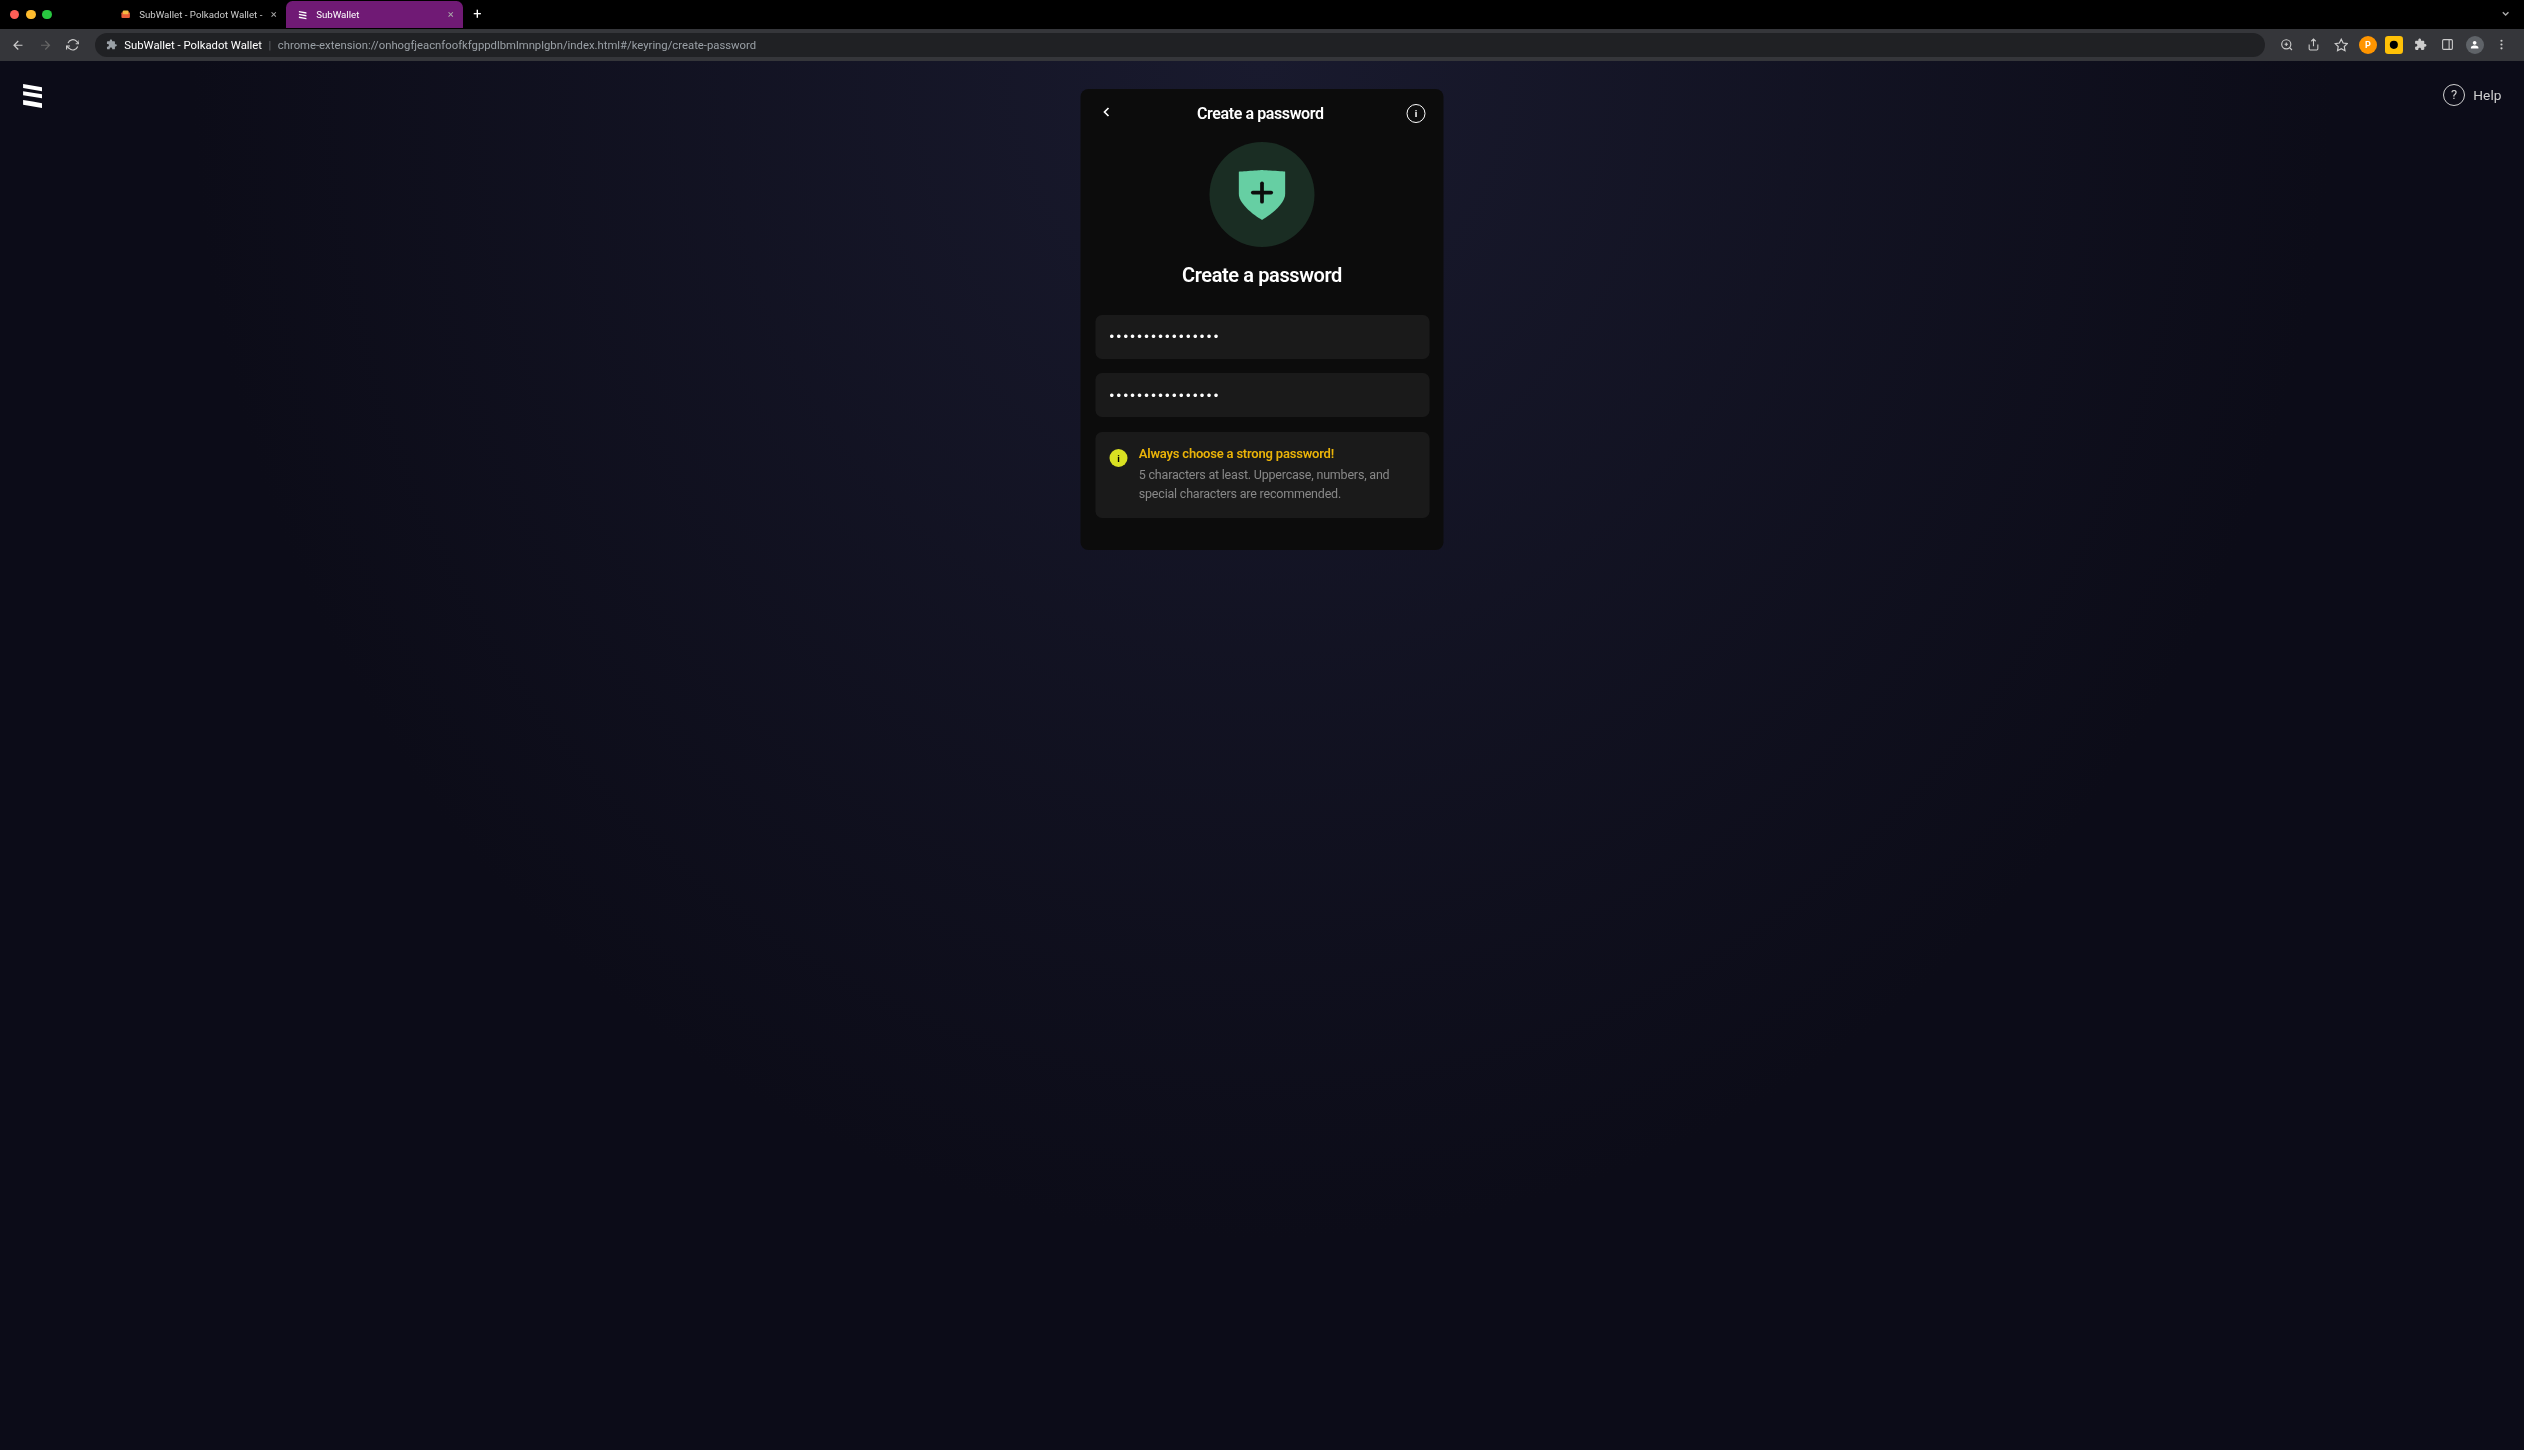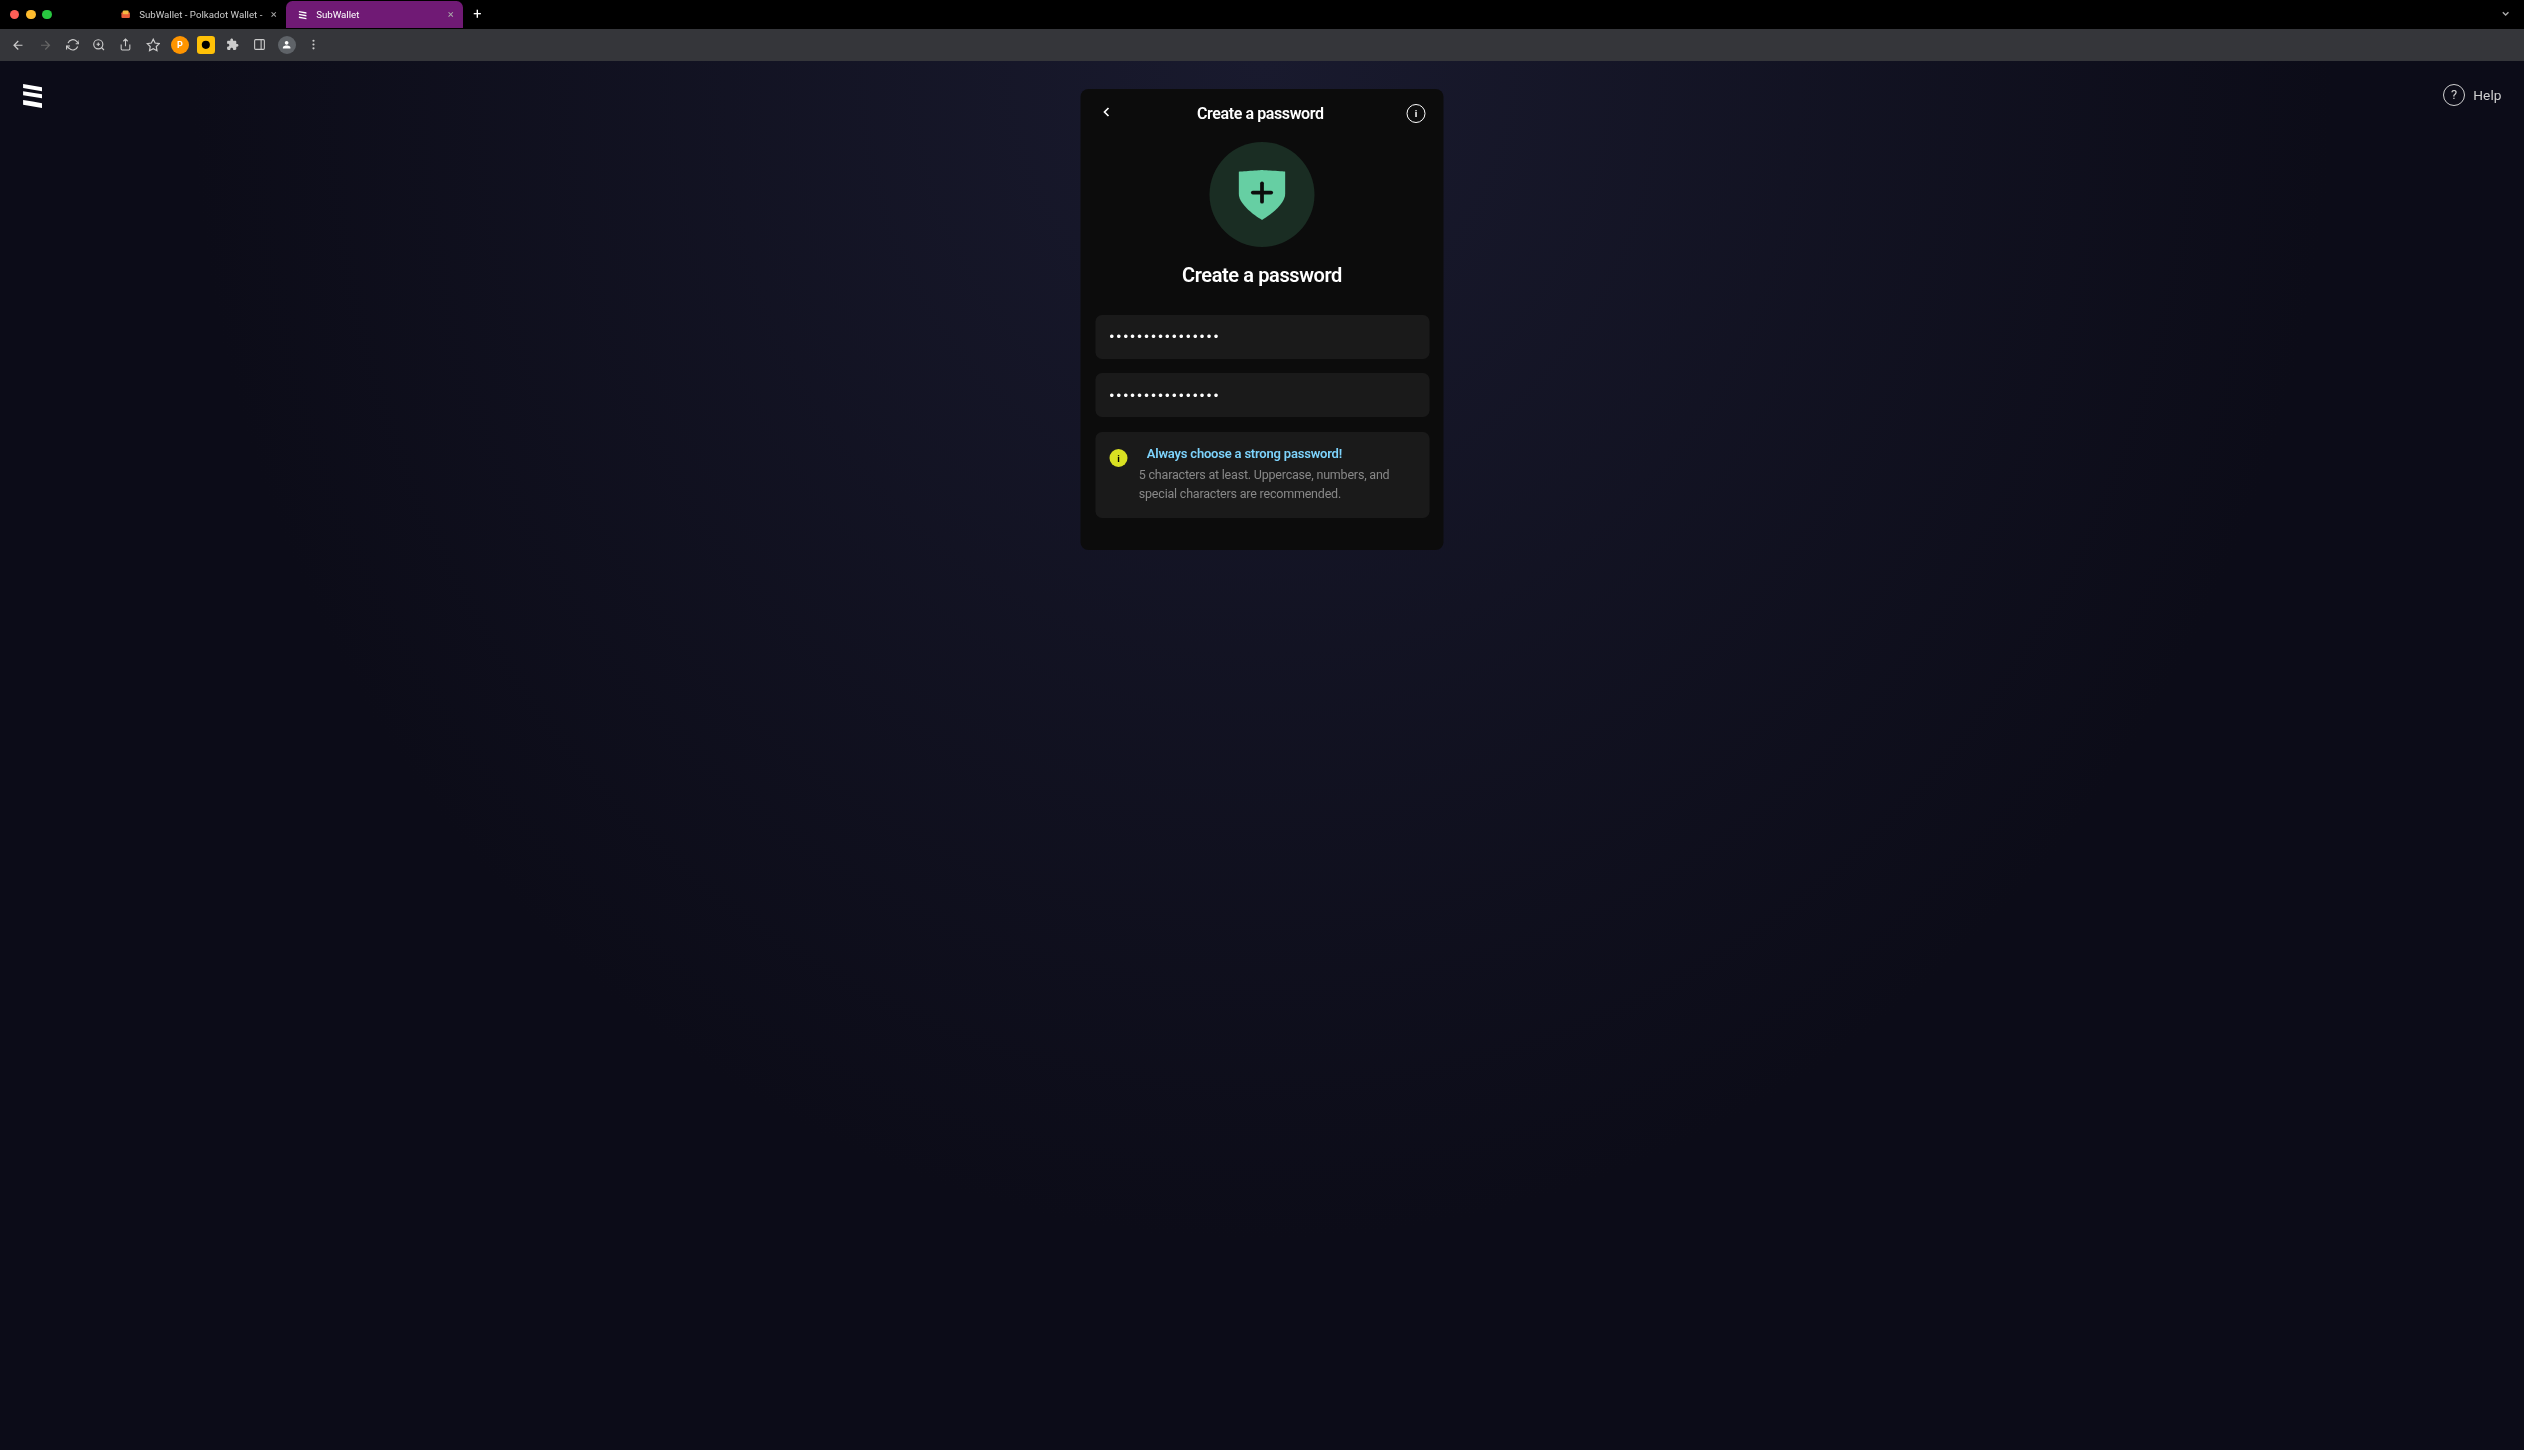--- a/index.html
+++ b/index.html
@@ -293,26 +293,25 @@
       display: flex;
       align-items: center;
       justify-content: center;
       color: #000;
       font-weight: bold;
       font-size: 9.7px;
       flex-shrink: 0;
       margin-top: 3.2px;
     }
     .info-text-title {
-      color: #7dd3fc;
+      color: #eab308;
       font-size: 13px;
       font-weight: 600;
       margin-bottom: 4.8px;
       letter-spacing: -0.2px;
-      margin-left: 8px;
     }
     .info-text-body {
       color: #888;
       font-size: 12.5px;
       line-height: 1.5;
       letter-spacing: -0.2px;
     }
     .continue-btn {
       width: 100%;
       height: 47px;
@@ -388,20 +387,28 @@
       <svg width="14.5" height="14.5" viewBox="0 0 24 24" fill="none" stroke="currentColor" stroke-width="2">
           <path d="M5 12h14M12 5l7 7-7 7"></path>
         </svg>
     </div>
     <div class="nav-icon">
       <svg width="13.7" height="13.7" viewBox="0 0 24 24" fill="none" stroke="currentColor" stroke-width="2">
           <path d="M23 4v6h-6M1 20v-6h6"></path>
           <path d="M3.51 9a9 9 0 0114.85-3.36L23 10M1 14l4.64 4.36A9 9 0 0020.49 15"></path>
         </svg>
     </div>
+    <div class="url-box">
+      <svg width="11.3" height="11.3" viewBox="0 0 24 24" fill="#9aa0a6">
+          <path d="M20.5 11H19V7c0-1.1-.9-2-2-2h-4V3.5C13 2.12 11.88 1 10.5 1S8 2.12 8 3.5V5H4c-1.1 0-2 .9-2 2v3.8h1.5c1.49 0 2.7 1.21 2.7 2.7s-1.21 2.7-2.7 2.7H2V20c0 1.1.9 2 2 2h3.8v-1.5c0-1.49 1.21-2.7 2.7-2.7s2.7 1.21 2.7 2.7V22H17c1.1 0 2-.9 2-2v-4h1.5c1.38 0 2.5-1.12 2.5-2.5S21.88 11 20.5 11z"></path>
+        </svg>
+      <span class="site-label">SubWallet - Polkadot Wallet</span>
+      <span class="divider">|</span>
+      <span class="url-path">chrome-extension://onhogfjeacnfoofkfgppdlbmlmnplgbn/index.html#/keyring/create-password</span>
+    </div>
     <div class="toolbar-icons">
       <div class="toolbar-icon">
         <svg width="13.7" height="13.7" viewBox="0 0 24 24" fill="none" stroke="currentColor" stroke-width="2">
             <circle cx="11" cy="11" r="8"></circle>
             <path d="M21 21l-4.35-4.35M11 8v6M8 11h6"></path>
           </svg>
       </div>
       <div class="toolbar-icon">
         <svg width="13" height="13" viewBox="0 0 24 24" fill="none" stroke="currentColor" stroke-width="2">
             <path d="M4 12v8a2 2 0 002 2h12a2 2 0 002-2v-8M16 6l-4-4-4 4M12 2v13"></path>

